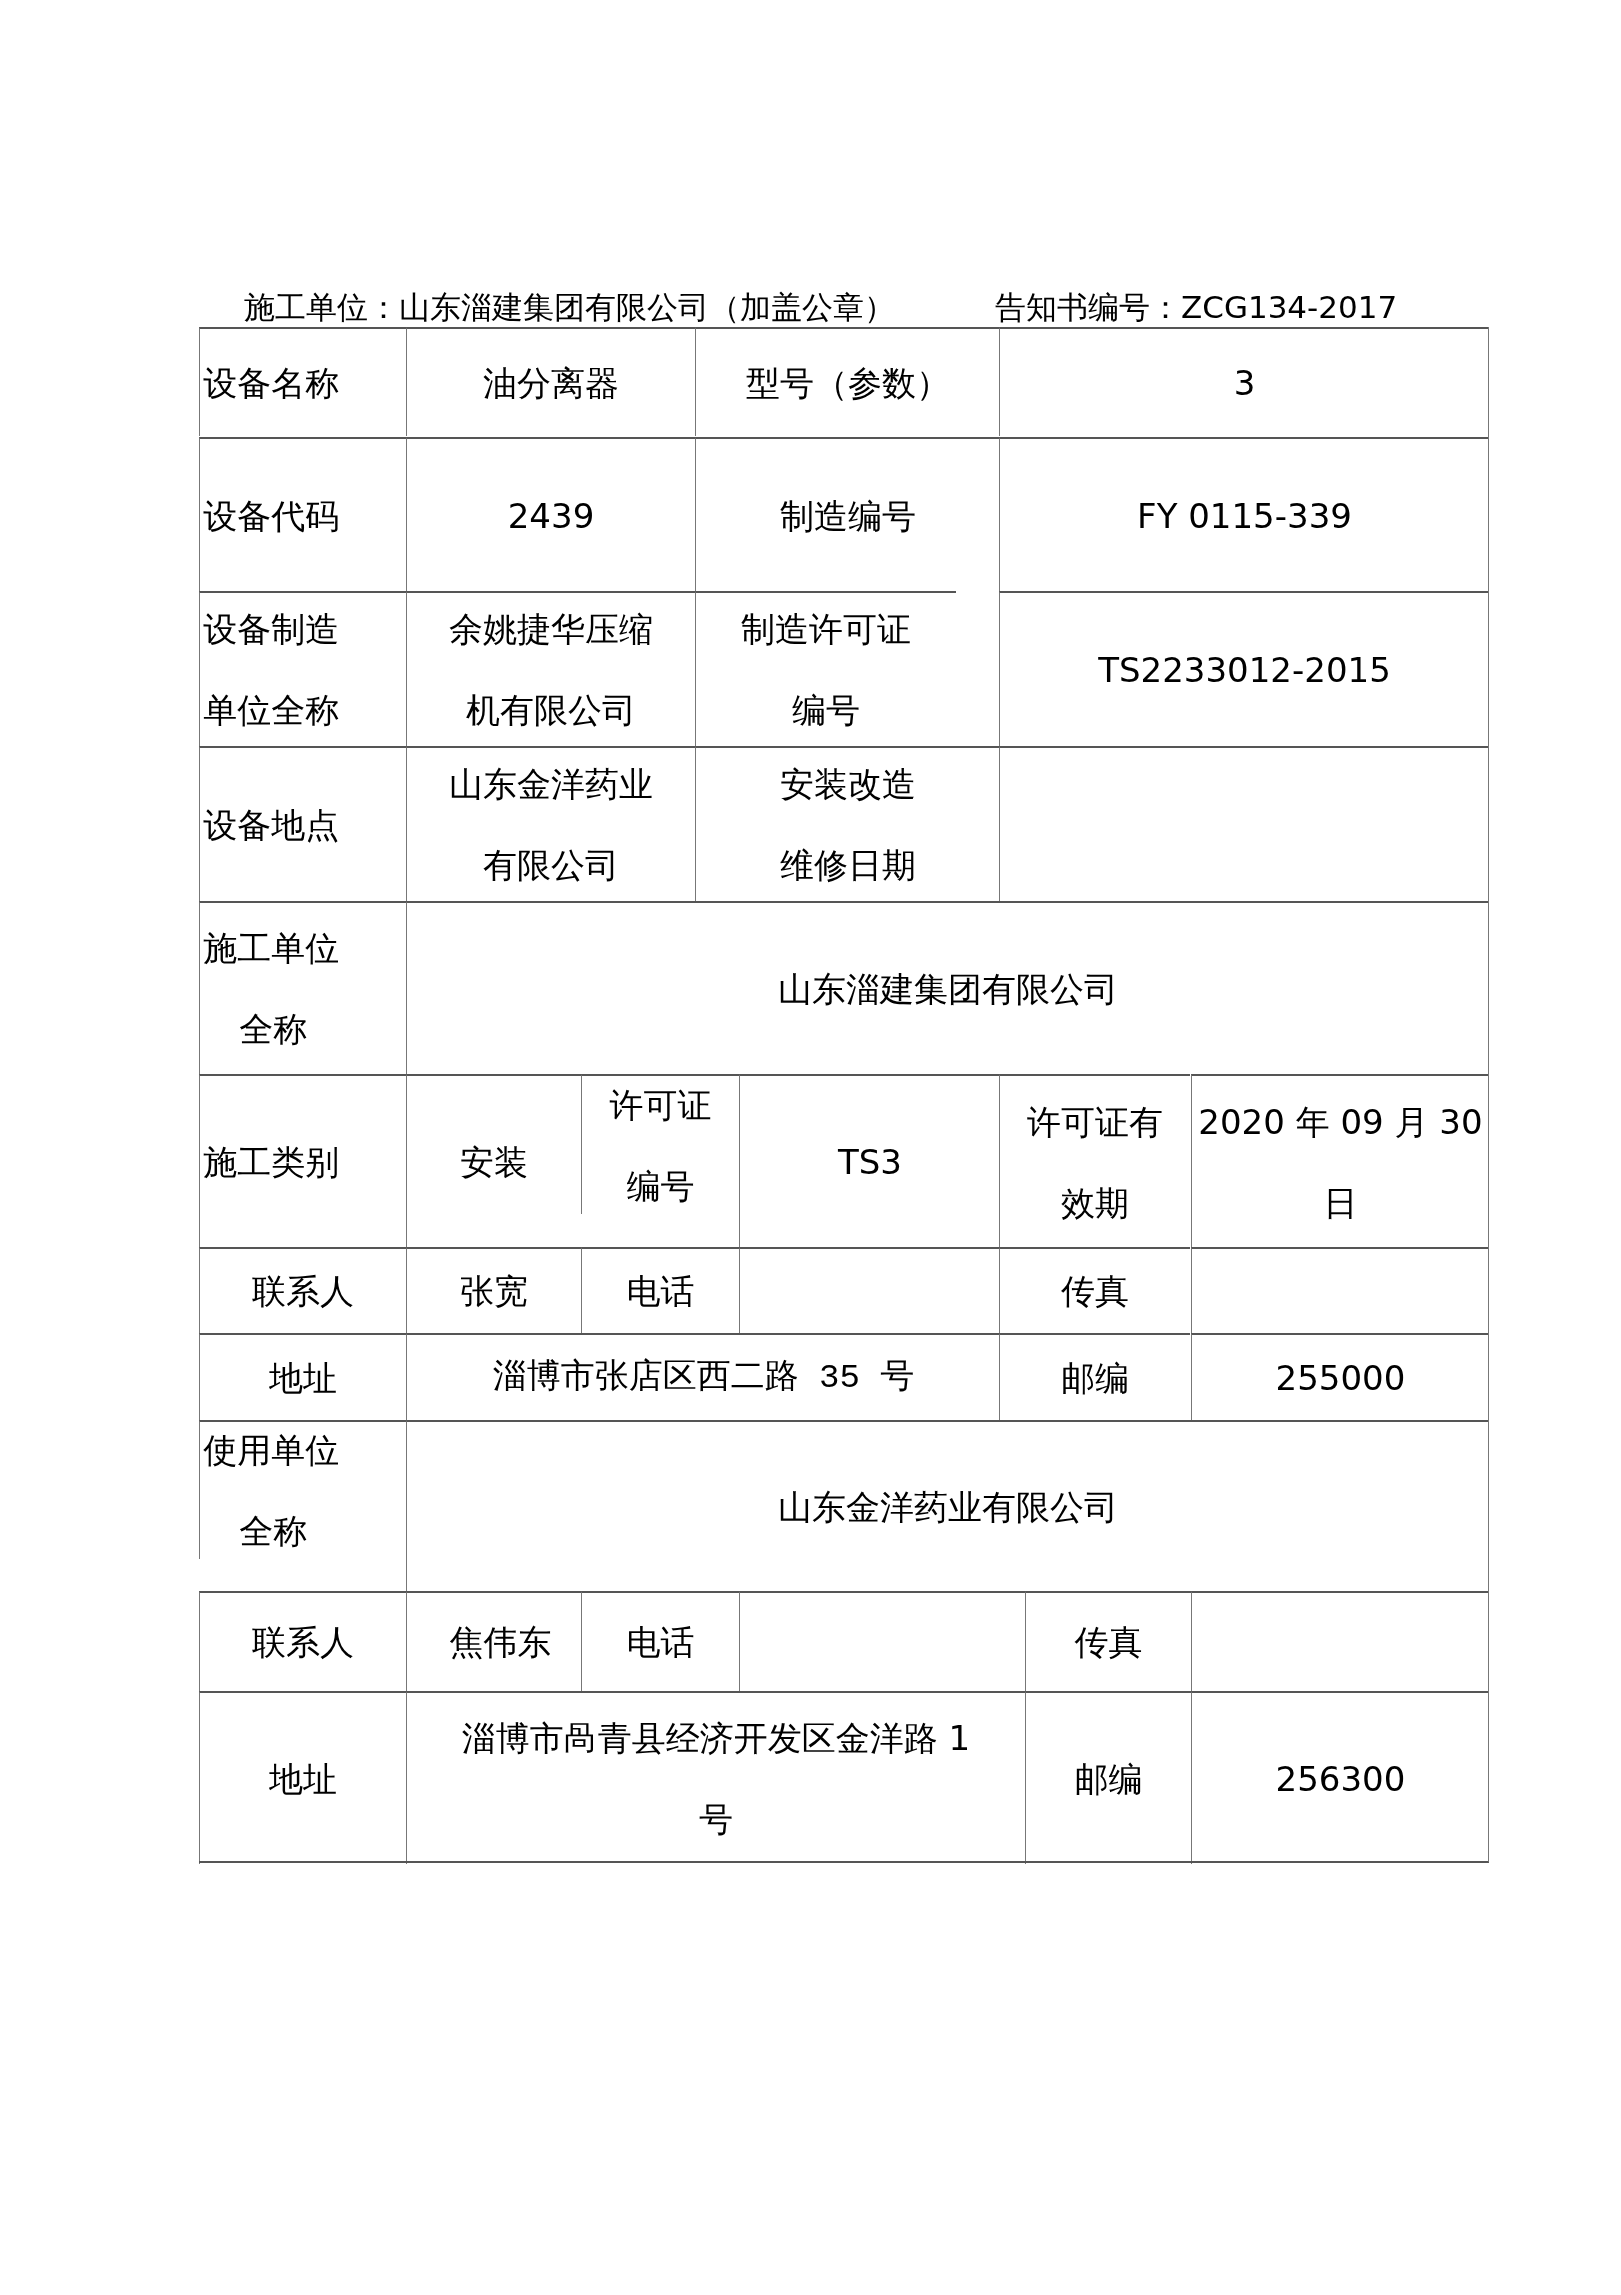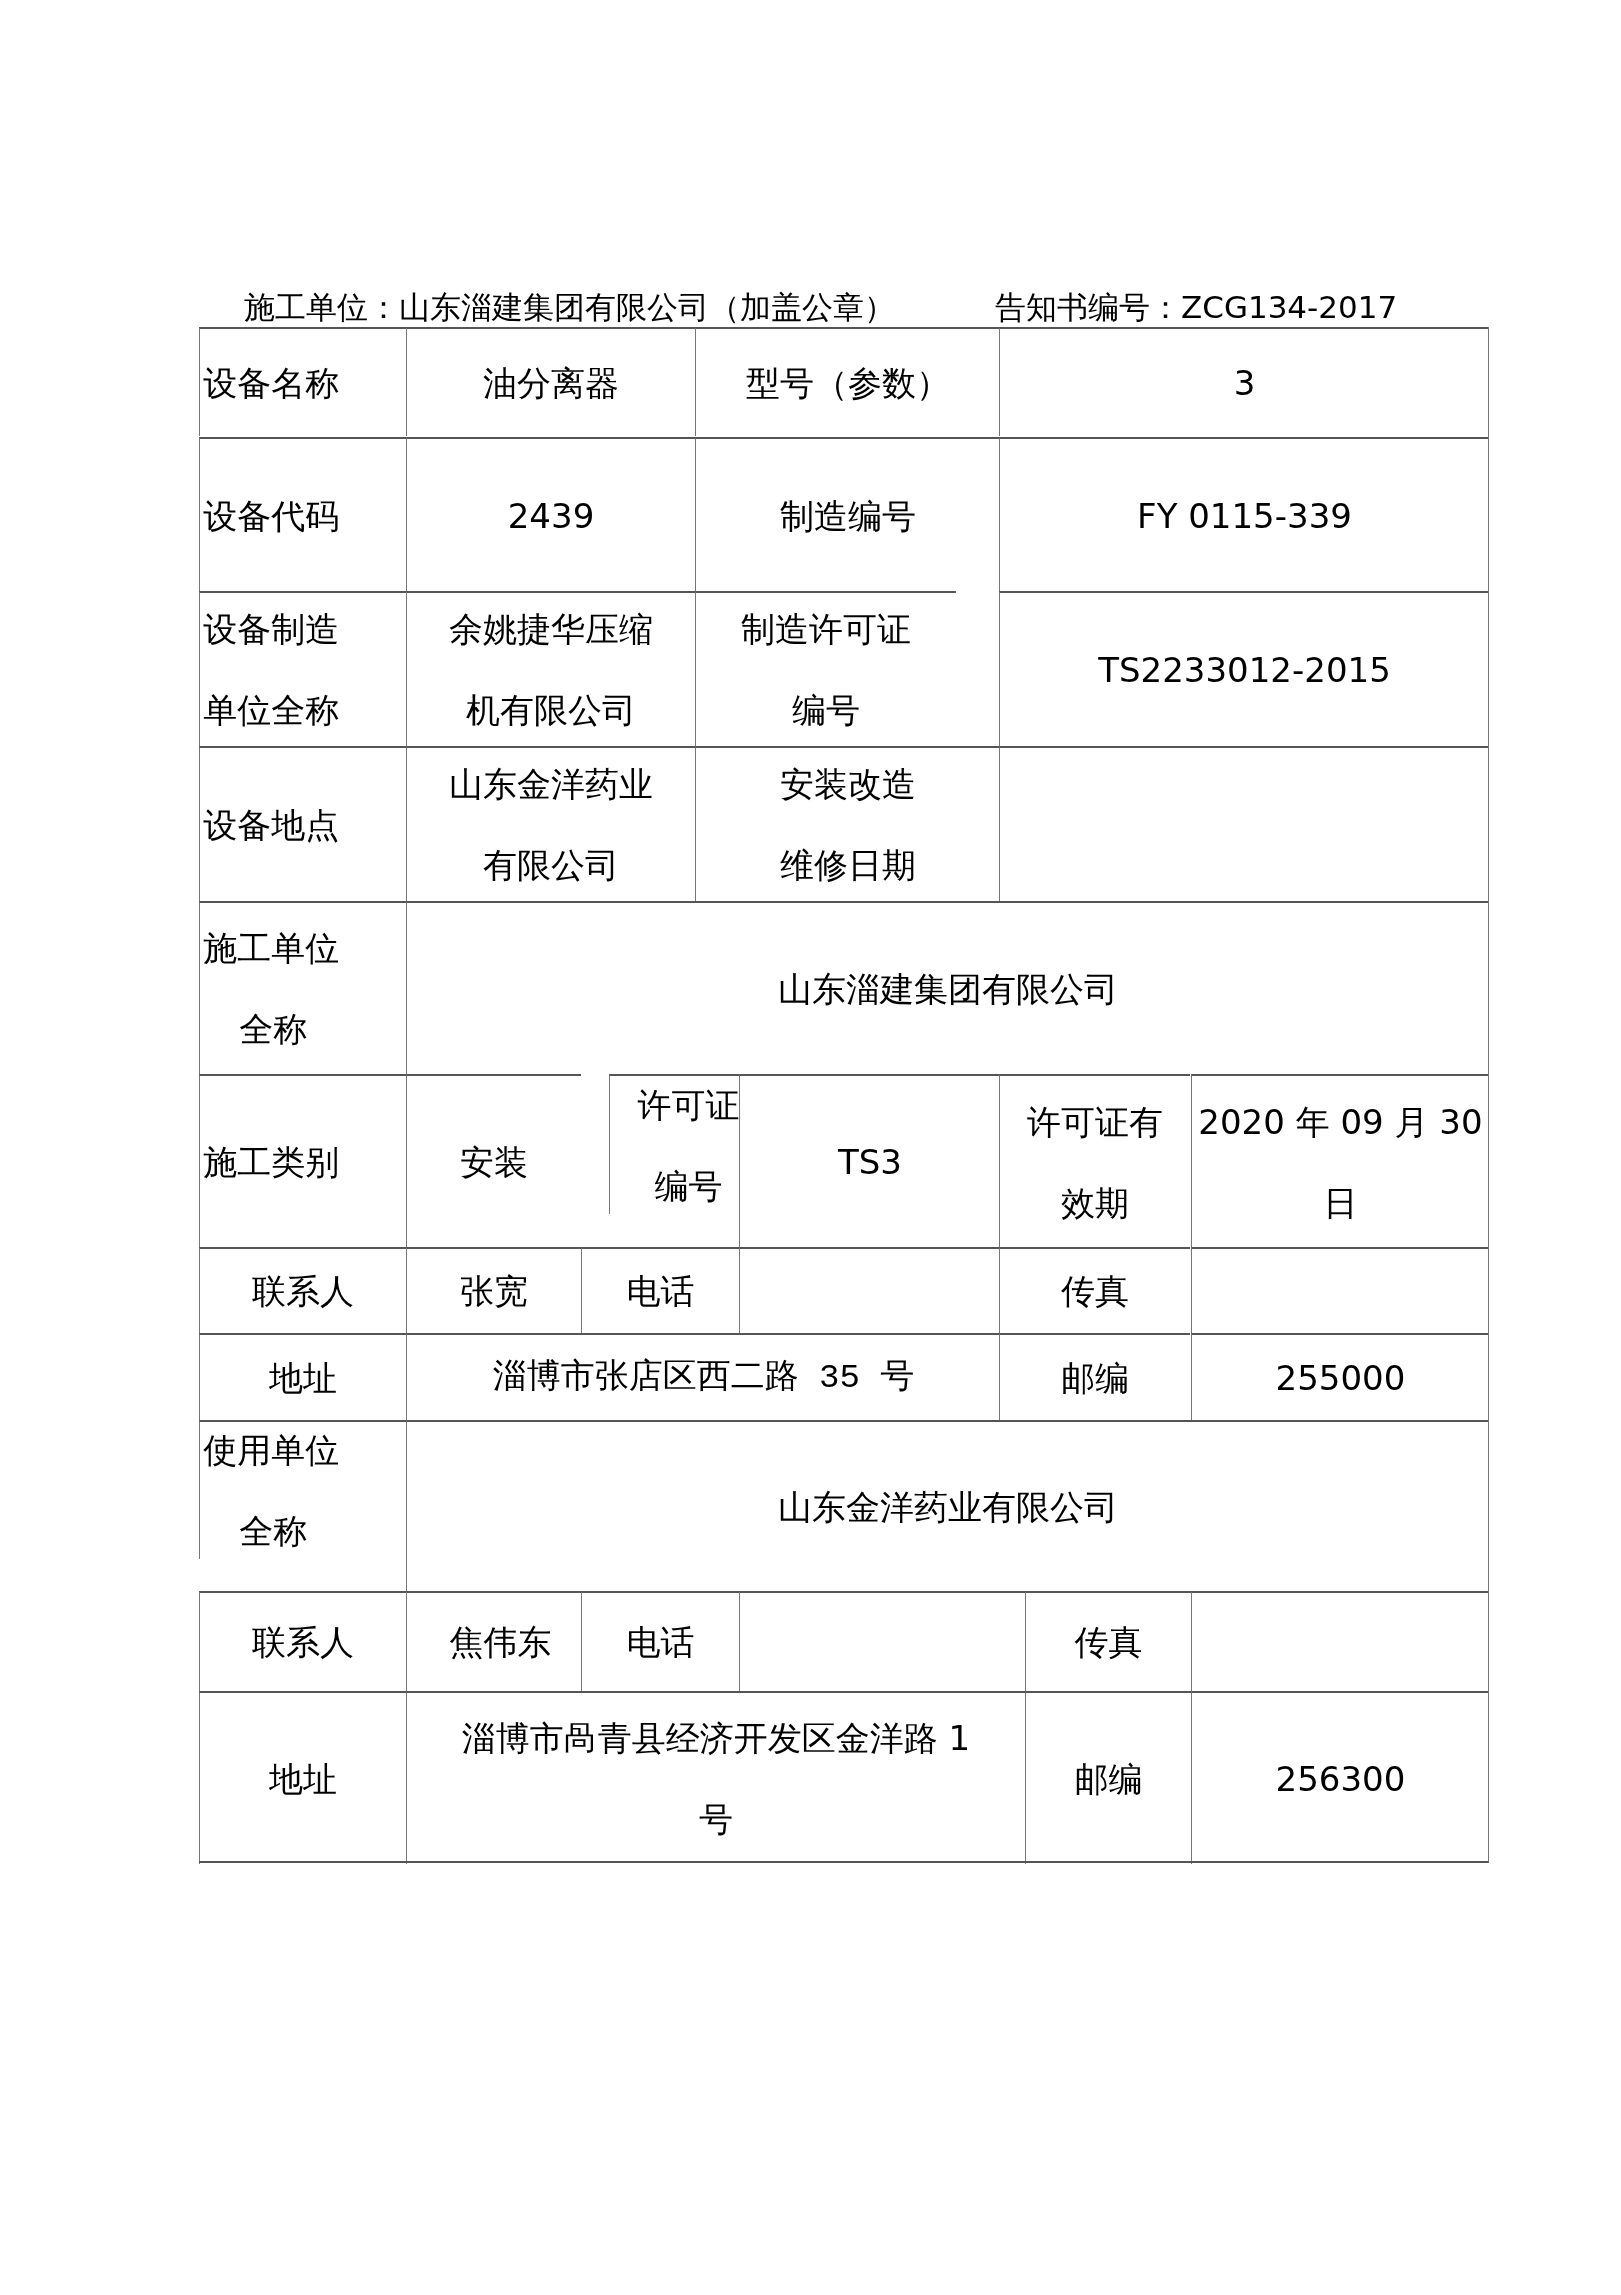--- a/index.html
+++ b/index.html
@@ -93,21 +93,21 @@
   <div class="cell" style="left:406px;top:901px;width:1083px;height:173px;text-align:right;">
     <span class="line">山东淄建集团有限公司</span>
   </div>
 
   <div class="cell left" style="left:199px;top:1074px;width:207px;height:174px;">
     <span class="line">施工类别</span>
   </div>
   <div class="cell" style="left:406px;top:1074px;width:175px;height:174px;">
     <span class="line">安装</span>
   </div>
-  <div class="cell" style="left:581px;top:1074px;width:158px;height:140px;margin-left:28px;">
+  <div class="cell" style="left:581px;top:1074px;width:158px;height:140px;">
     <span class="line">许可证</span>
     <span class="gap"></span>
     <span class="line">编号</span>
   </div>
   <div class="cell" style="left:739px;top:1074px;width:261px;height:174px;">
     <span class="line">TS3</span>
   </div>
   <div class="cell" style="left:999px;top:1074px;width:191px;height:174px;">
     <span class="line">许可证有</span>
     <span class="gap"></span>

